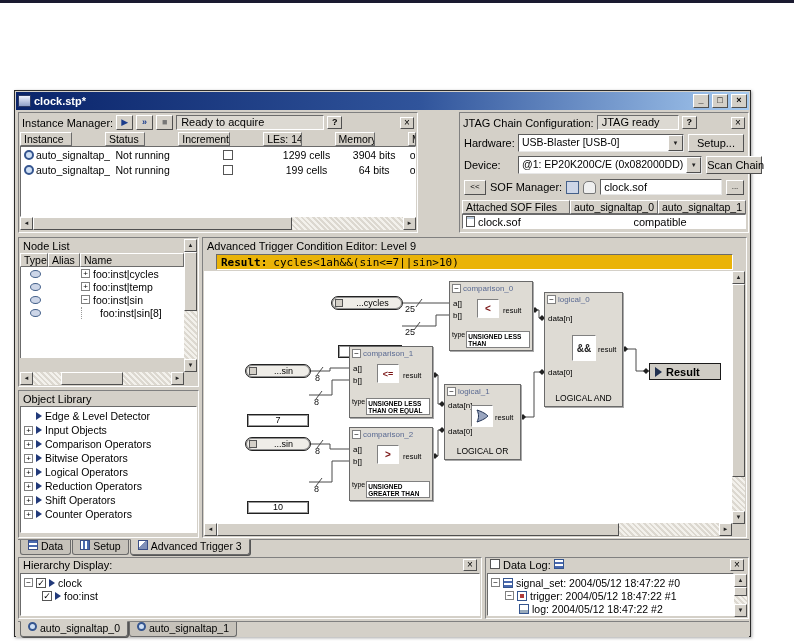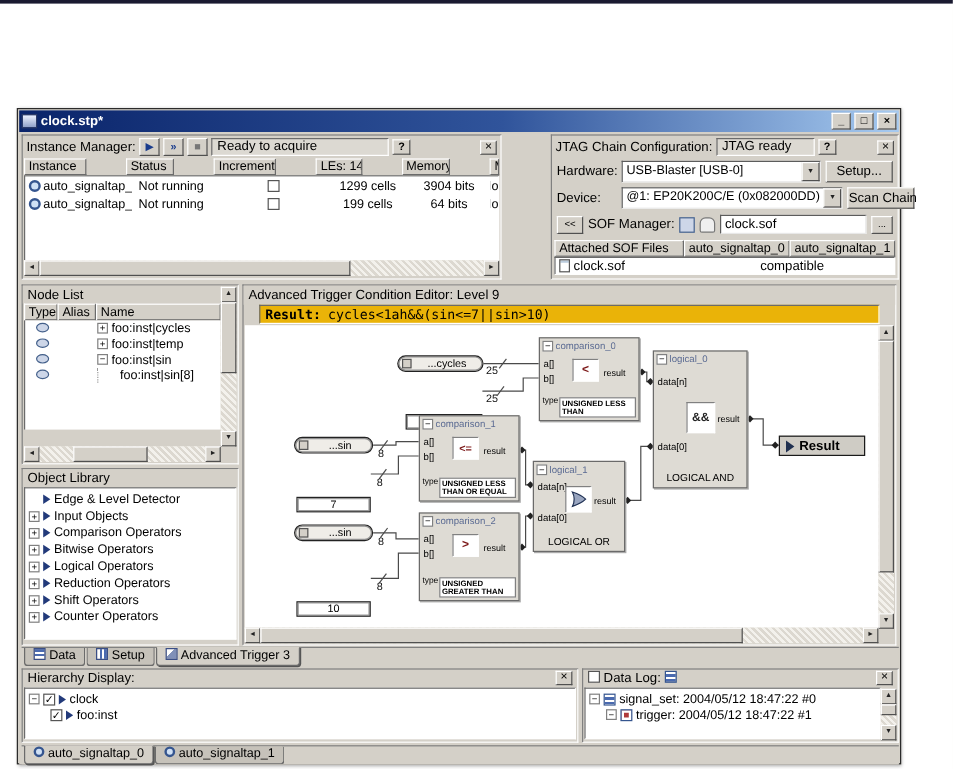--- a/index.html
+++ b/index.html
@@ -535,20 +535,24 @@
           <div class="tr-row">
             <span class="expbox">−</span>
             <span class="dl-icon dl-set"></span>
             <span class="treelabel">signal_set: 2004/05/12 18:47:22  #0</span>
           </div>
           <div class="tr-row" style="padding-left:14px">
             <span class="expbox">−</span>
             <span class="dl-icon dl-trig"></span>
             <span class="treelabel">trigger: 2004/05/12 18:47:22  #1</span>
           </div>
+          <div class="tr-row" style="padding-left:28px">
+            <span class="dl-icon dl-log"></span>
+            <span class="treelabel">log: 2004/05/12 18:47:22  #2</span>
+          </div>
         </div>
         <div class="sb-v" style="position:absolute;right:1px;top:16px;bottom:1px">
           <span class="sb-btn">▲</span>
           <span class="sb-track">
               <span class="sb-thumb" style="top:0;left:0;right:0;height:50%"></span>
             </span>
           <span class="sb-btn">▼</span>
         </div>
       </div>
 

